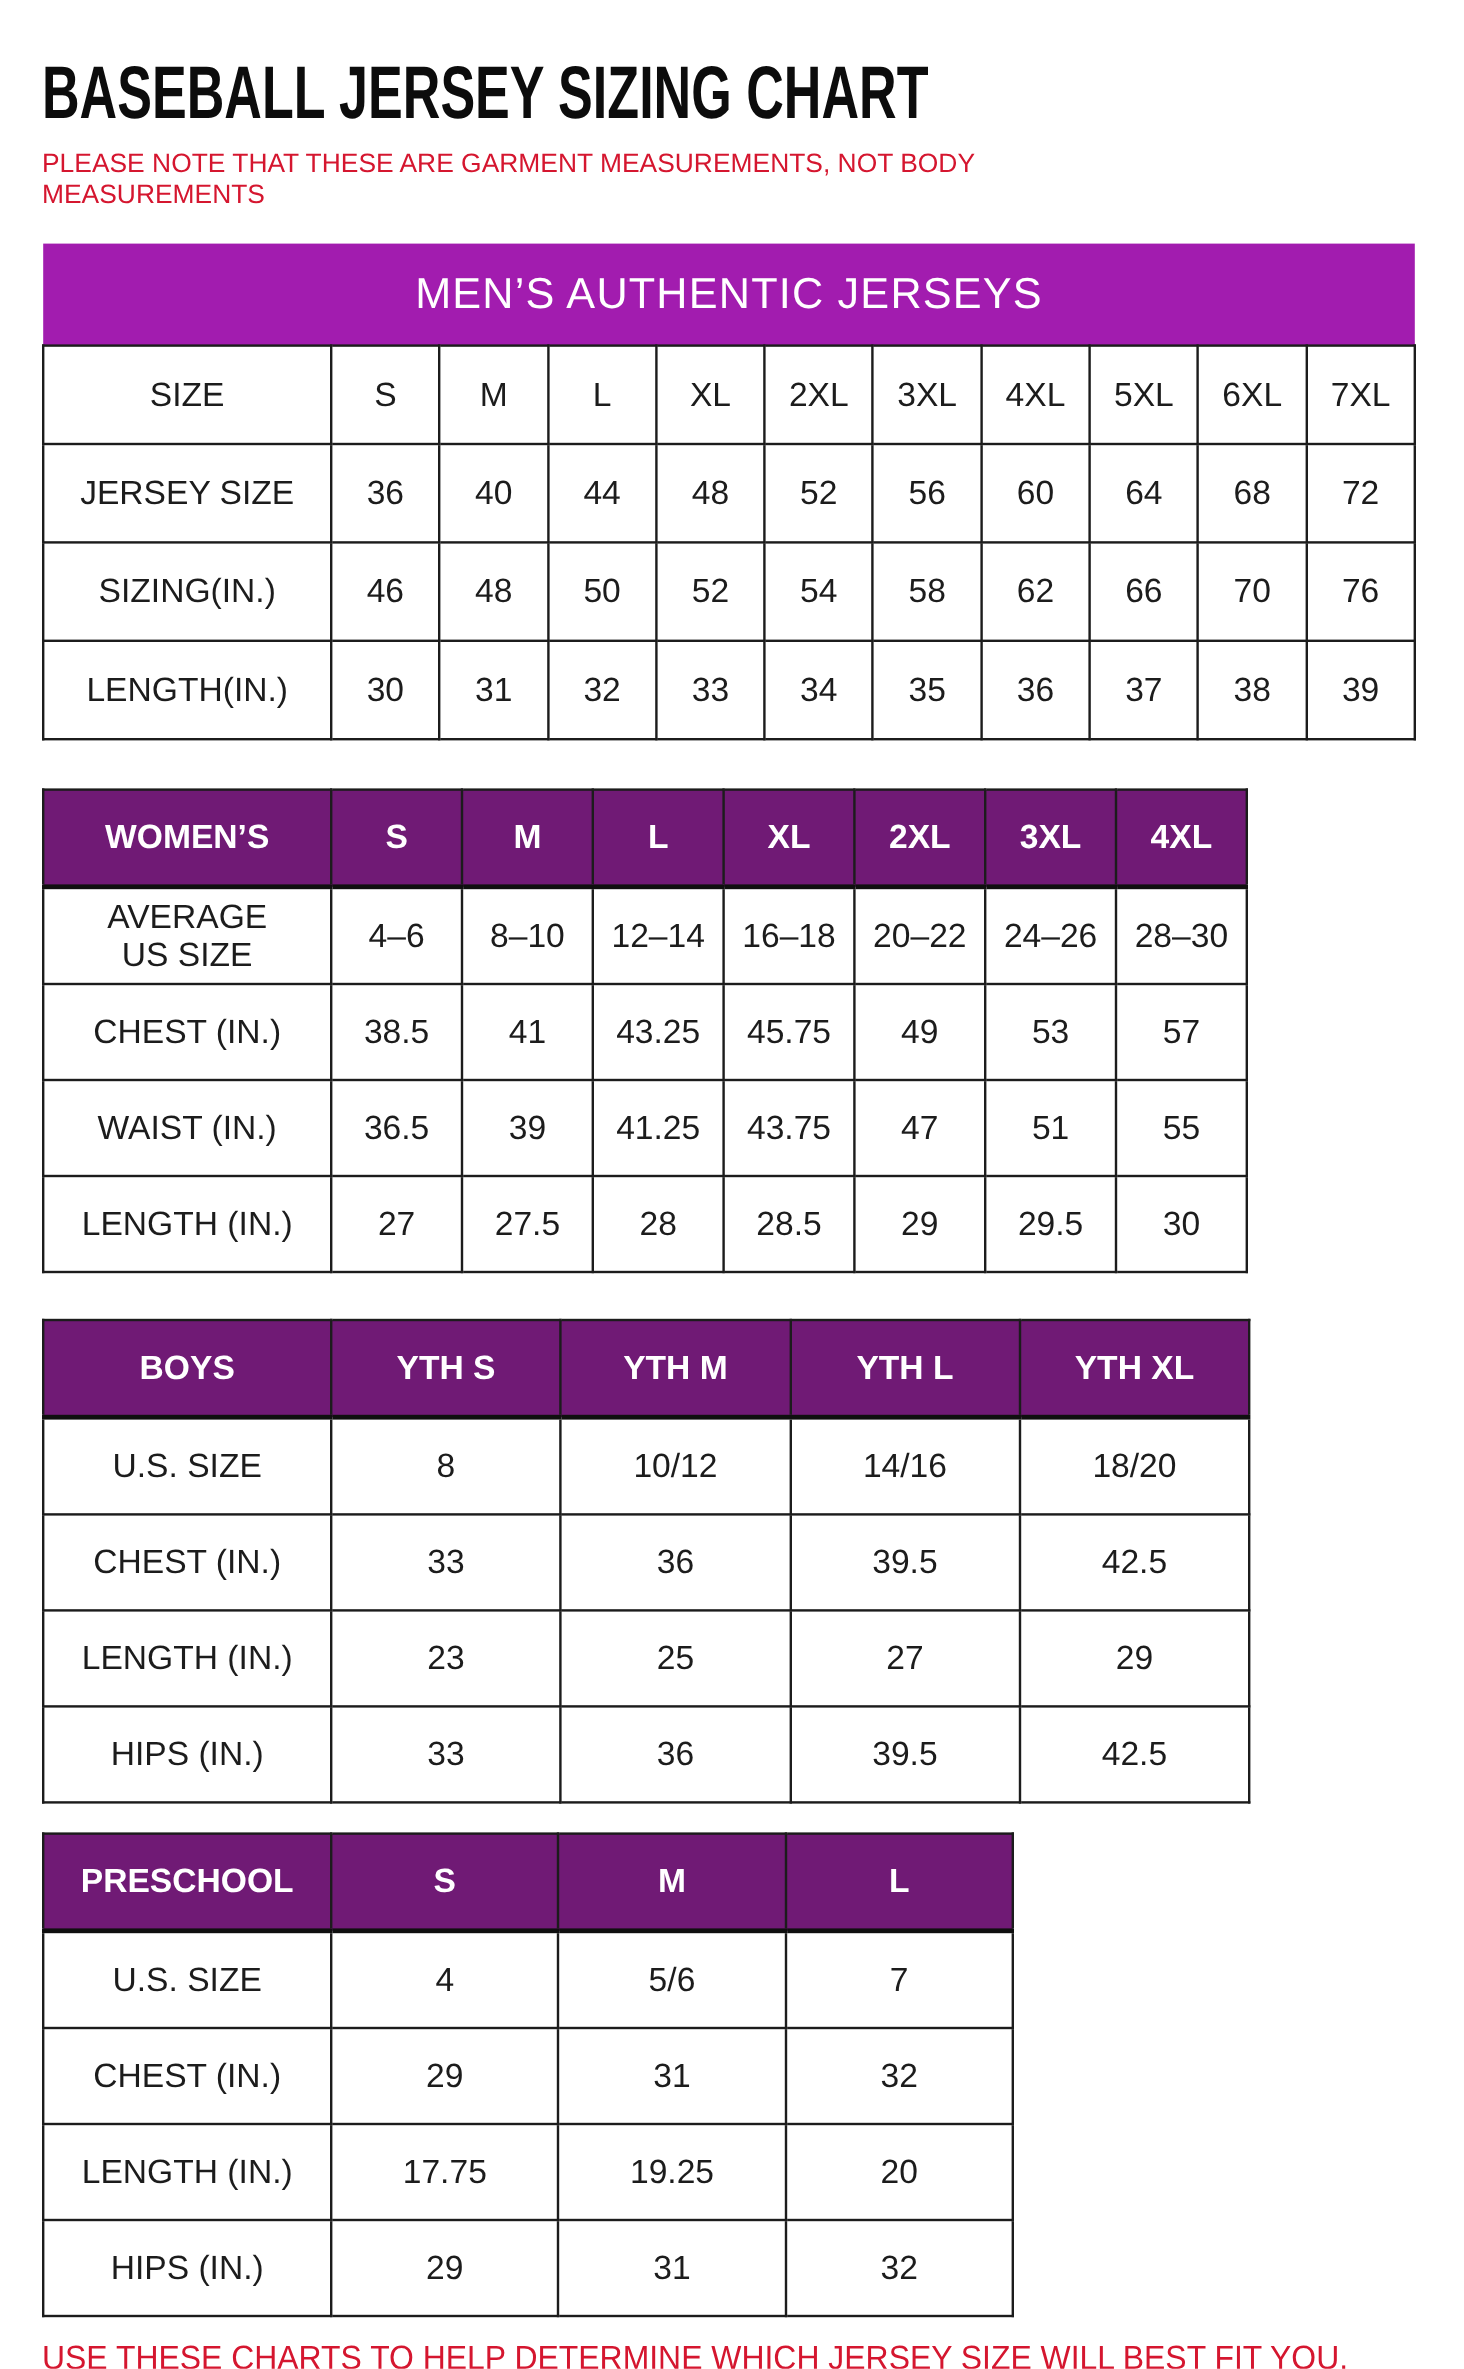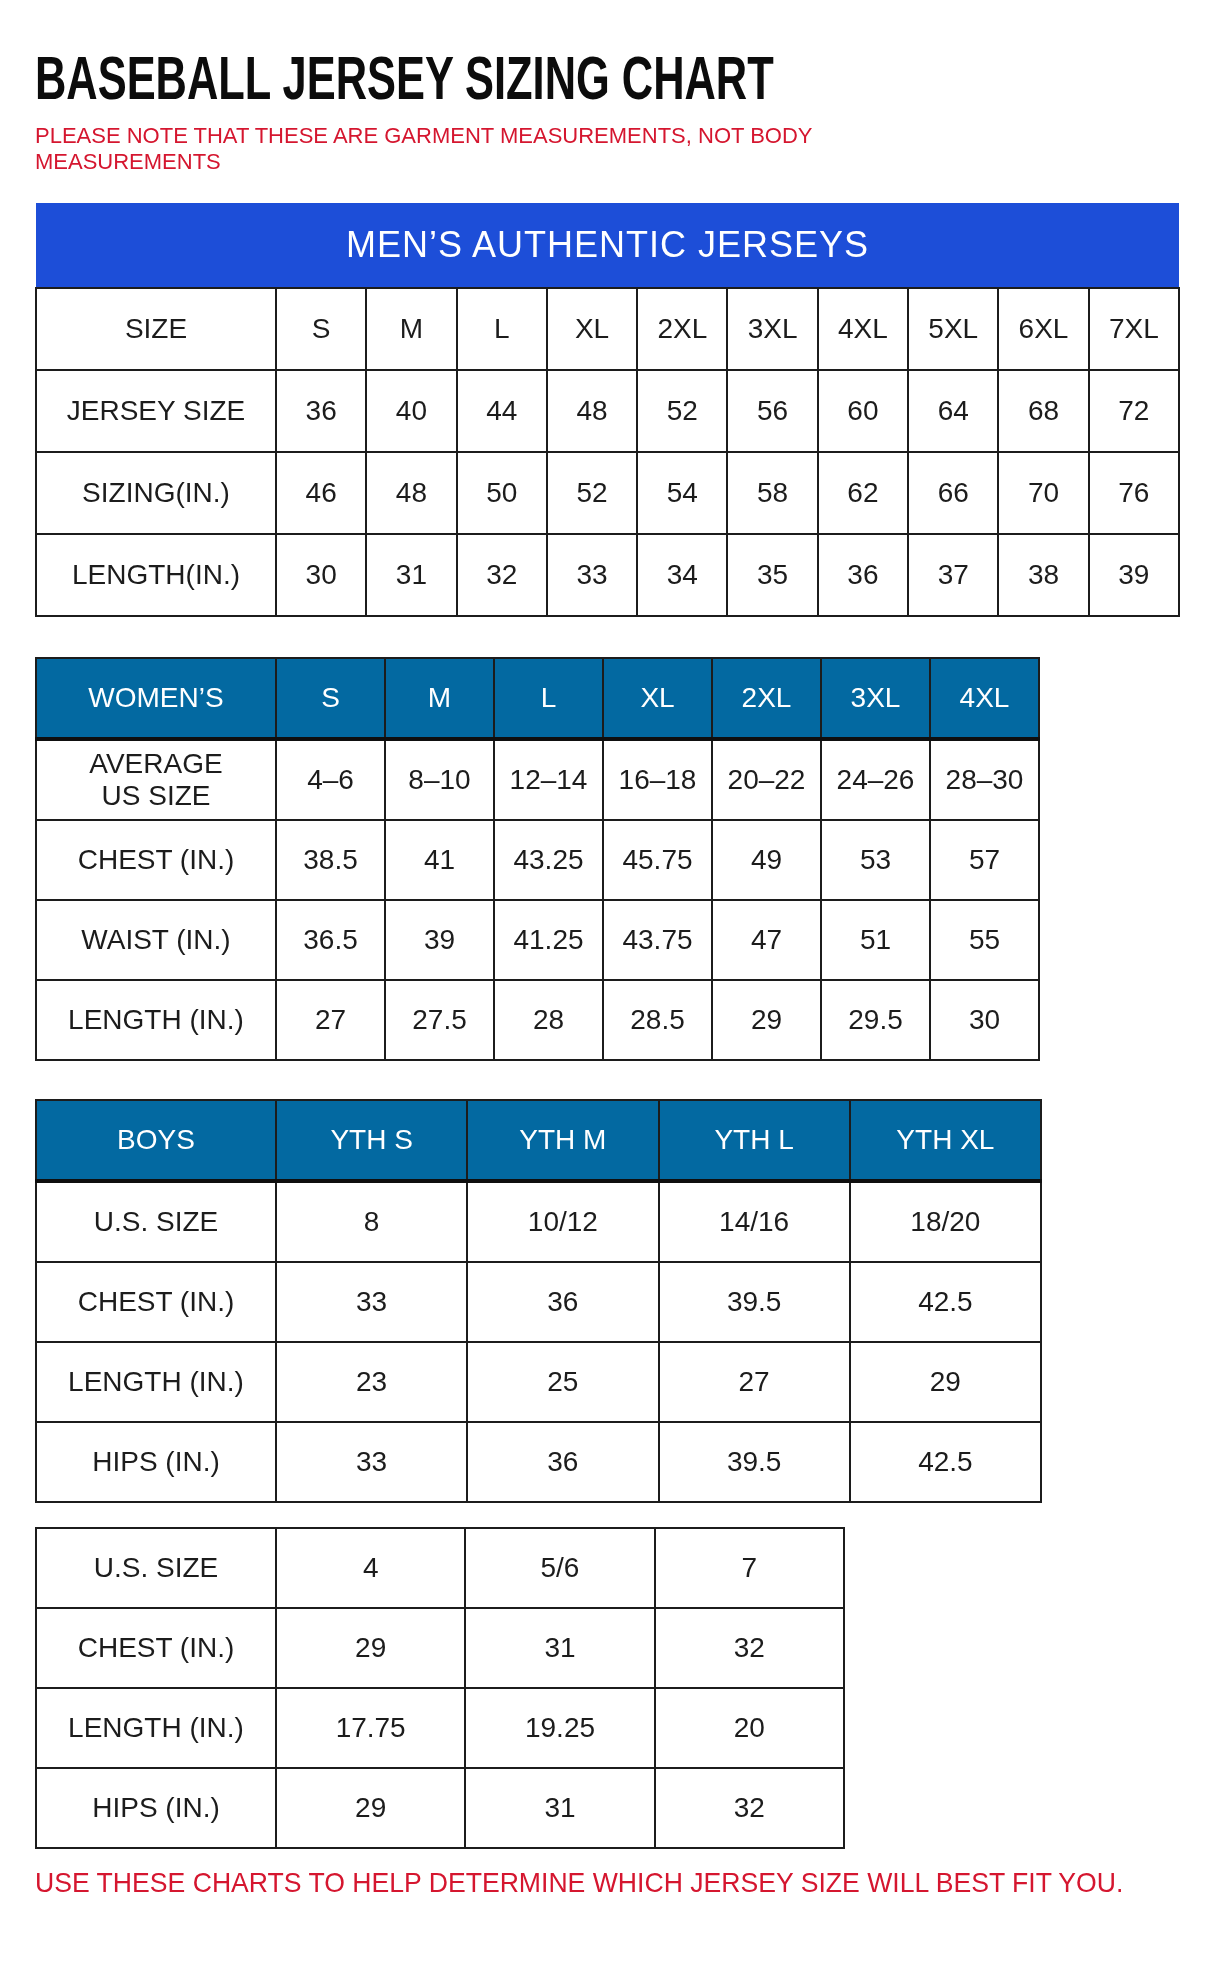--- a/index.html
+++ b/index.html
@@ -23,26 +23,26 @@
   }
 
   table.sizing-table { border-collapse:collapse; table-layout:fixed; }
   .sizing-table td {
     border:2px solid #1c1c1c; text-align:center; vertical-align:middle;
     font-size:28px; height:78px; padding:0; white-space:pre-line; line-height:1.15;
   }
   .table-mens td { height:80px; }
 
   td.banner {
-    background:#1d4ed8; color:#ffffff; border:0 !important;
+    background:#a21caf; color:#ffffff; border:0 !important;
     font-size:36px; height:84px !important; letter-spacing:1px;
   }
   tr.header-row td {
-    background:#0369a1; color:#ffffff;
-    border-bottom:4px solid #0f0f0f; font-size:28px;
+    background:#701a75; color:#ffffff;
+    border-bottom:4px solid #0f0f0f; font-size:28px;font-weight:bold;
   }
   col.label-col { width:240px; }
 
   .table-mens      { width:1145px; margin-bottom:40px; }
   .table-womens    { width:1005px; margin-bottom:38px; }
   .table-boys      { width:1007px; margin-bottom:24px; }
   .table-preschool { width:810px;  margin-bottom:18px; }
 
   .footer {
     color:#d5162f; font-size:28px; white-space:nowrap;
@@ -242,20 +242,26 @@
         </tbody>
       </table>
       <table class="sizing-table table-preschool">
         <colgroup>
           <col class="label-col">
           <col>
           <col>
           <col>
         </colgroup>
         <tbody>
+          <tr class="header-row">
+            <td class="label">PRESCHOOL</td>
+            <td>S</td>
+            <td>M</td>
+            <td>L</td>
+          </tr>
           <tr>
             <td class="label">U.S. SIZE</td>
             <td>4</td>
             <td>5/6</td>
             <td>7</td>
           </tr>
           <tr>
             <td class="label">CHEST (IN.)</td>
             <td>29</td>
             <td>31</td>

